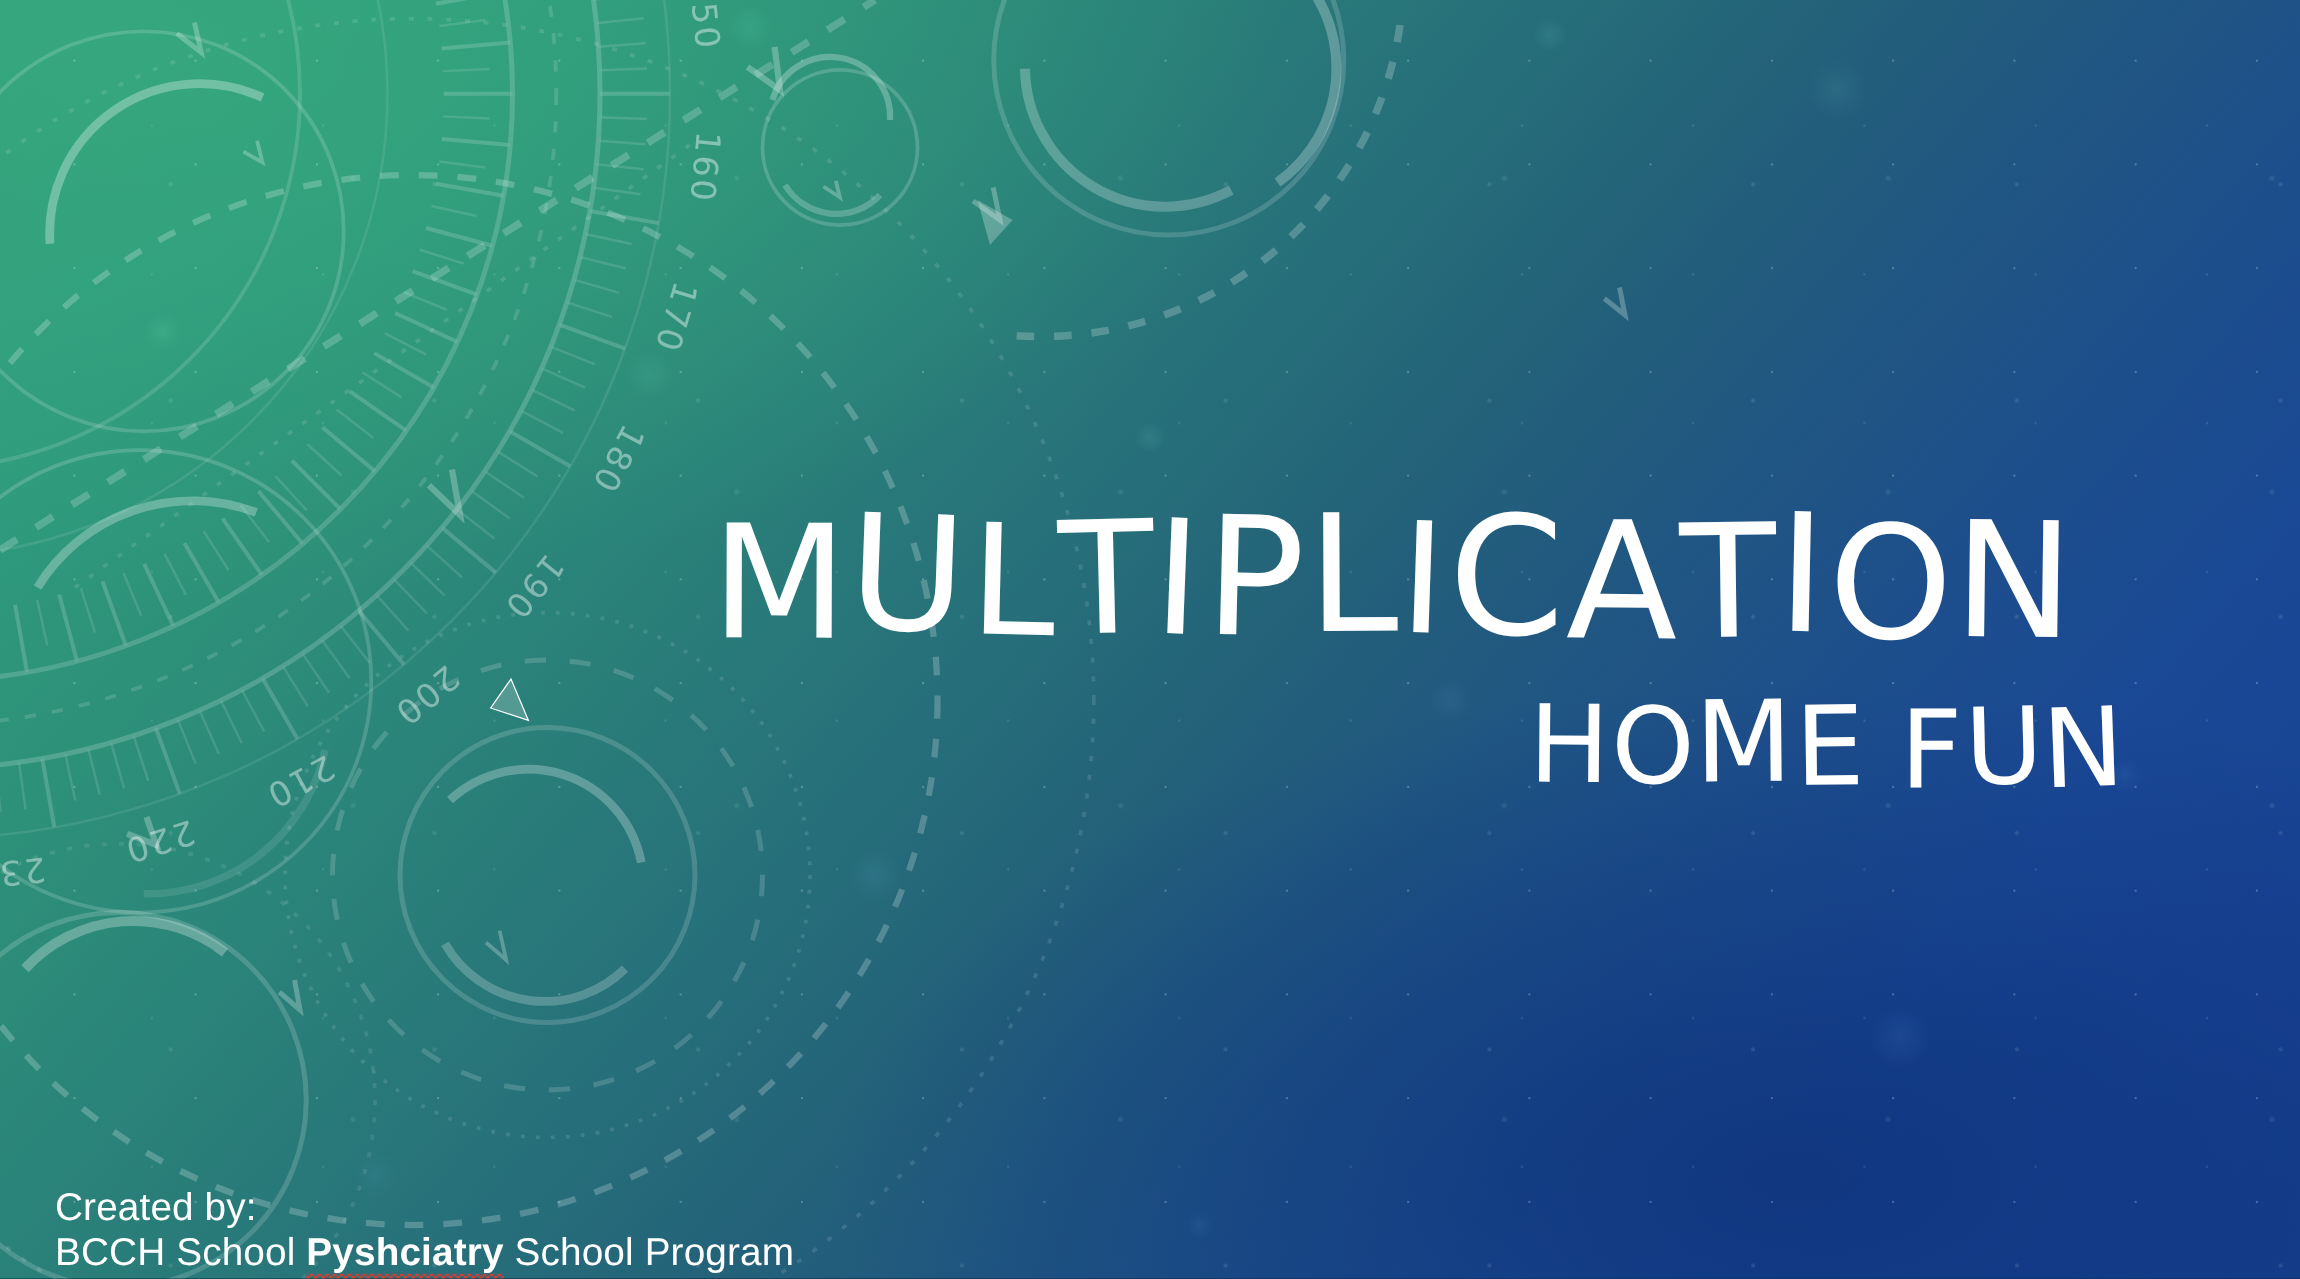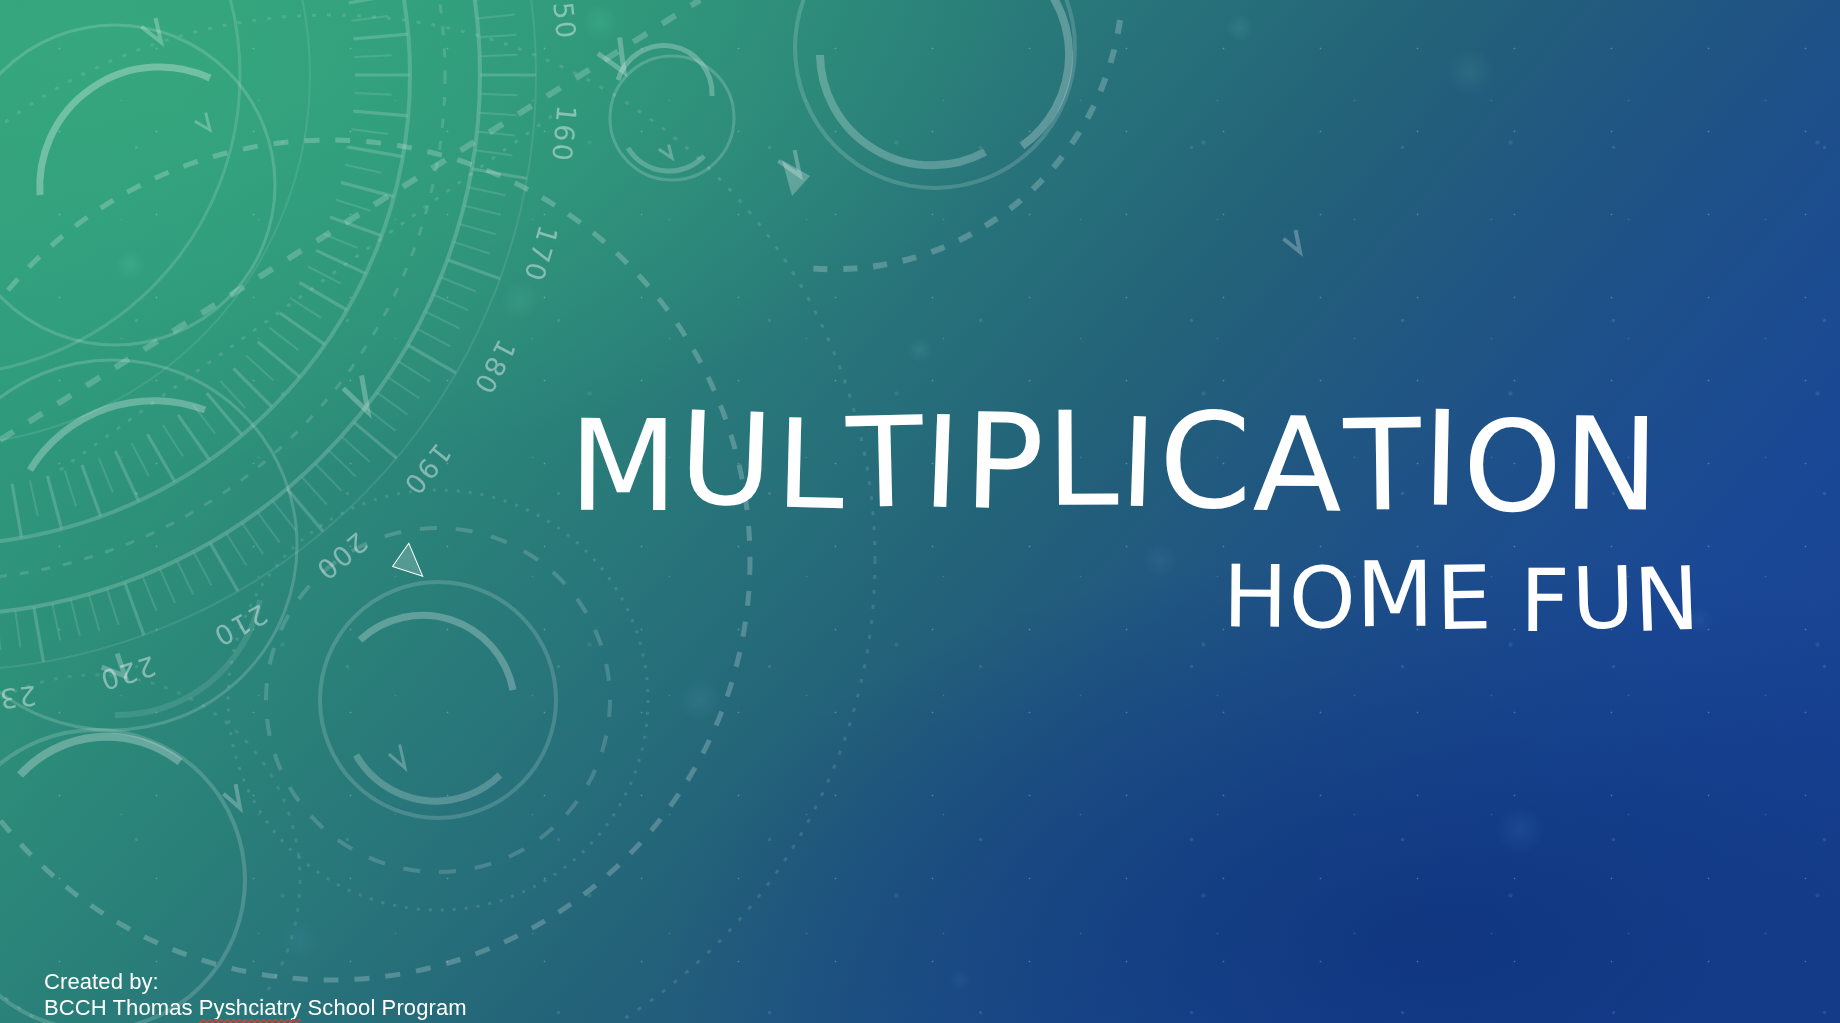--- a/index.html
+++ b/index.html
@@ -107,29 +107,30 @@
   .hand span {
     display: inline-block;
   }
 
   #credits {
     position: absolute;
     left: 44px;
     bottom: 2px;
     color: #ffffff;
     font-family: "Liberation Sans", sans-serif;
-    font-size: 22px;
+    font-size: 31px;
     line-height: 1.18;
     font-weight: 400;
     letter-spacing: .1px;
   }
   #credits .line { white-space: nowrap; display: block; }
   .misspelled {
     position: relative;
     display: inline-block;
+    font-weight: bold;
   }
   .misspelled::after {
     content: "";
     position: absolute;
     left: 0; right: 0;
     bottom: -2px;
     height: 4px;
     background-image:
       radial-gradient(circle at 1.5px 3px, #e03a2f 1.3px, transparent 1.7px),
       radial-gradient(circle at 4.5px 0.6px, #e03a2f 1.3px, transparent 1.7px);
@@ -372,17 +373,17 @@
   <div class="speckle s1"></div>
   <div class="speckle s2"></div>
   <div class="bokeh"></div>
 
   <div id="main-title" class="hand"><span style="transform: translateY(2.95px) rotate(0.17deg); font-size: 100.1%; margin-right: 0.62px;">M</span><span style="transform: translateY(-3.1px) rotate(2.07deg); font-size: 101.6%; margin-right: 1.91px;">U</span><span style="transform: translateY(0.41px) rotate(1.41deg); font-size: 97.5%; margin-right: 1.46px;">L</span><span style="transform: translateY(-0.88px) rotate(-1.41deg); font-size: 99%; margin-right: -0.46px;">T</span><span style="transform: translateY(-0.33px) rotate(2.18deg); font-size: 100.9%; margin-right: 1.99px;">I</span><span style="transform: translateY(0.88px) rotate(1.39deg); font-size: 104.7%; margin-right: 1.45px;">P</span><span style="transform: translateY(-2.34px) rotate(-0.26deg); font-size: 103.4%; margin-right: 0.33px;">L</span><span style="transform: translateY(-1.2px) rotate(1.88deg); font-size: 97.6%; margin-right: 1.78px;">I</span><span style="transform: translateY(0.28px) rotate(-0.29deg); font-size: 105%; margin-right: 0.3px;">C</span><span style="transform: translateY(3.3px) rotate(0.63deg); font-size: 103.3%; margin-right: 0.93px;">A</span><span style="transform: translateY(2.25px) rotate(-0.78deg); font-size: 100%; margin-right: -0.03px;">T</span><span style="transform: translateY(-2.25px) rotate(1.15deg); font-size: 104.3%; margin-right: 1.28px;">I</span><span style="transform: translateY(3.47px) rotate(0.25deg); font-size: 99.9%; margin-right: 0.67px;">O</span><span style="transform: translateY(2.21px) rotate(0.71deg); font-size: 101.8%; margin-right: 0.98px;">N</span></div>
 
   <div id="subtitle" class="hand"><span style="transform: translateY(-1.5px) rotate(0.43deg); font-size: 97.7%; margin-right: 0.79px;">H</span><span style="transform: translateY(-0.57px) rotate(-1.14deg); font-size: 96.4%; margin-right: -0.28px;">O</span><span style="transform: translateY(-2.1px) rotate(-0.49deg); font-size: 102.6%; margin-right: 0.16px;">M</span><span style="transform: translateY(0.53px) rotate(-0.76deg); font-size: 99.9%; margin-right: -0.02px;">E</span><span style="transform: translateY(3.37px) rotate(-0.58deg); font-size: 96.8%; margin-right: 0.1px;">&nbsp;</span><span style="transform: translateY(2.94px) rotate(0.03deg); font-size: 98.5%; margin-right: 0.52px;">F</span><span style="transform: translateY(-0.21px) rotate(-1.44deg); font-size: 96.8%; margin-right: -0.48px;">U</span><span style="transform: translateY(1.88px) rotate(-2.07deg); font-size: 99.4%; margin-right: -0.91px;">N</span></div>
 
   <div id="credits">
     <span class="line">Created by:</span>
-    <span class="line"><span>BCCH Thomas </span><span class="misspelled">Pyshciatry</span><span> School Program</span>
+    <span class="line"><span>BCCH School </span><span class="misspelled">Pyshciatry</span><span> School Program</span>
     </span>
   </div>
 
 </div>
 
 </body></html>

